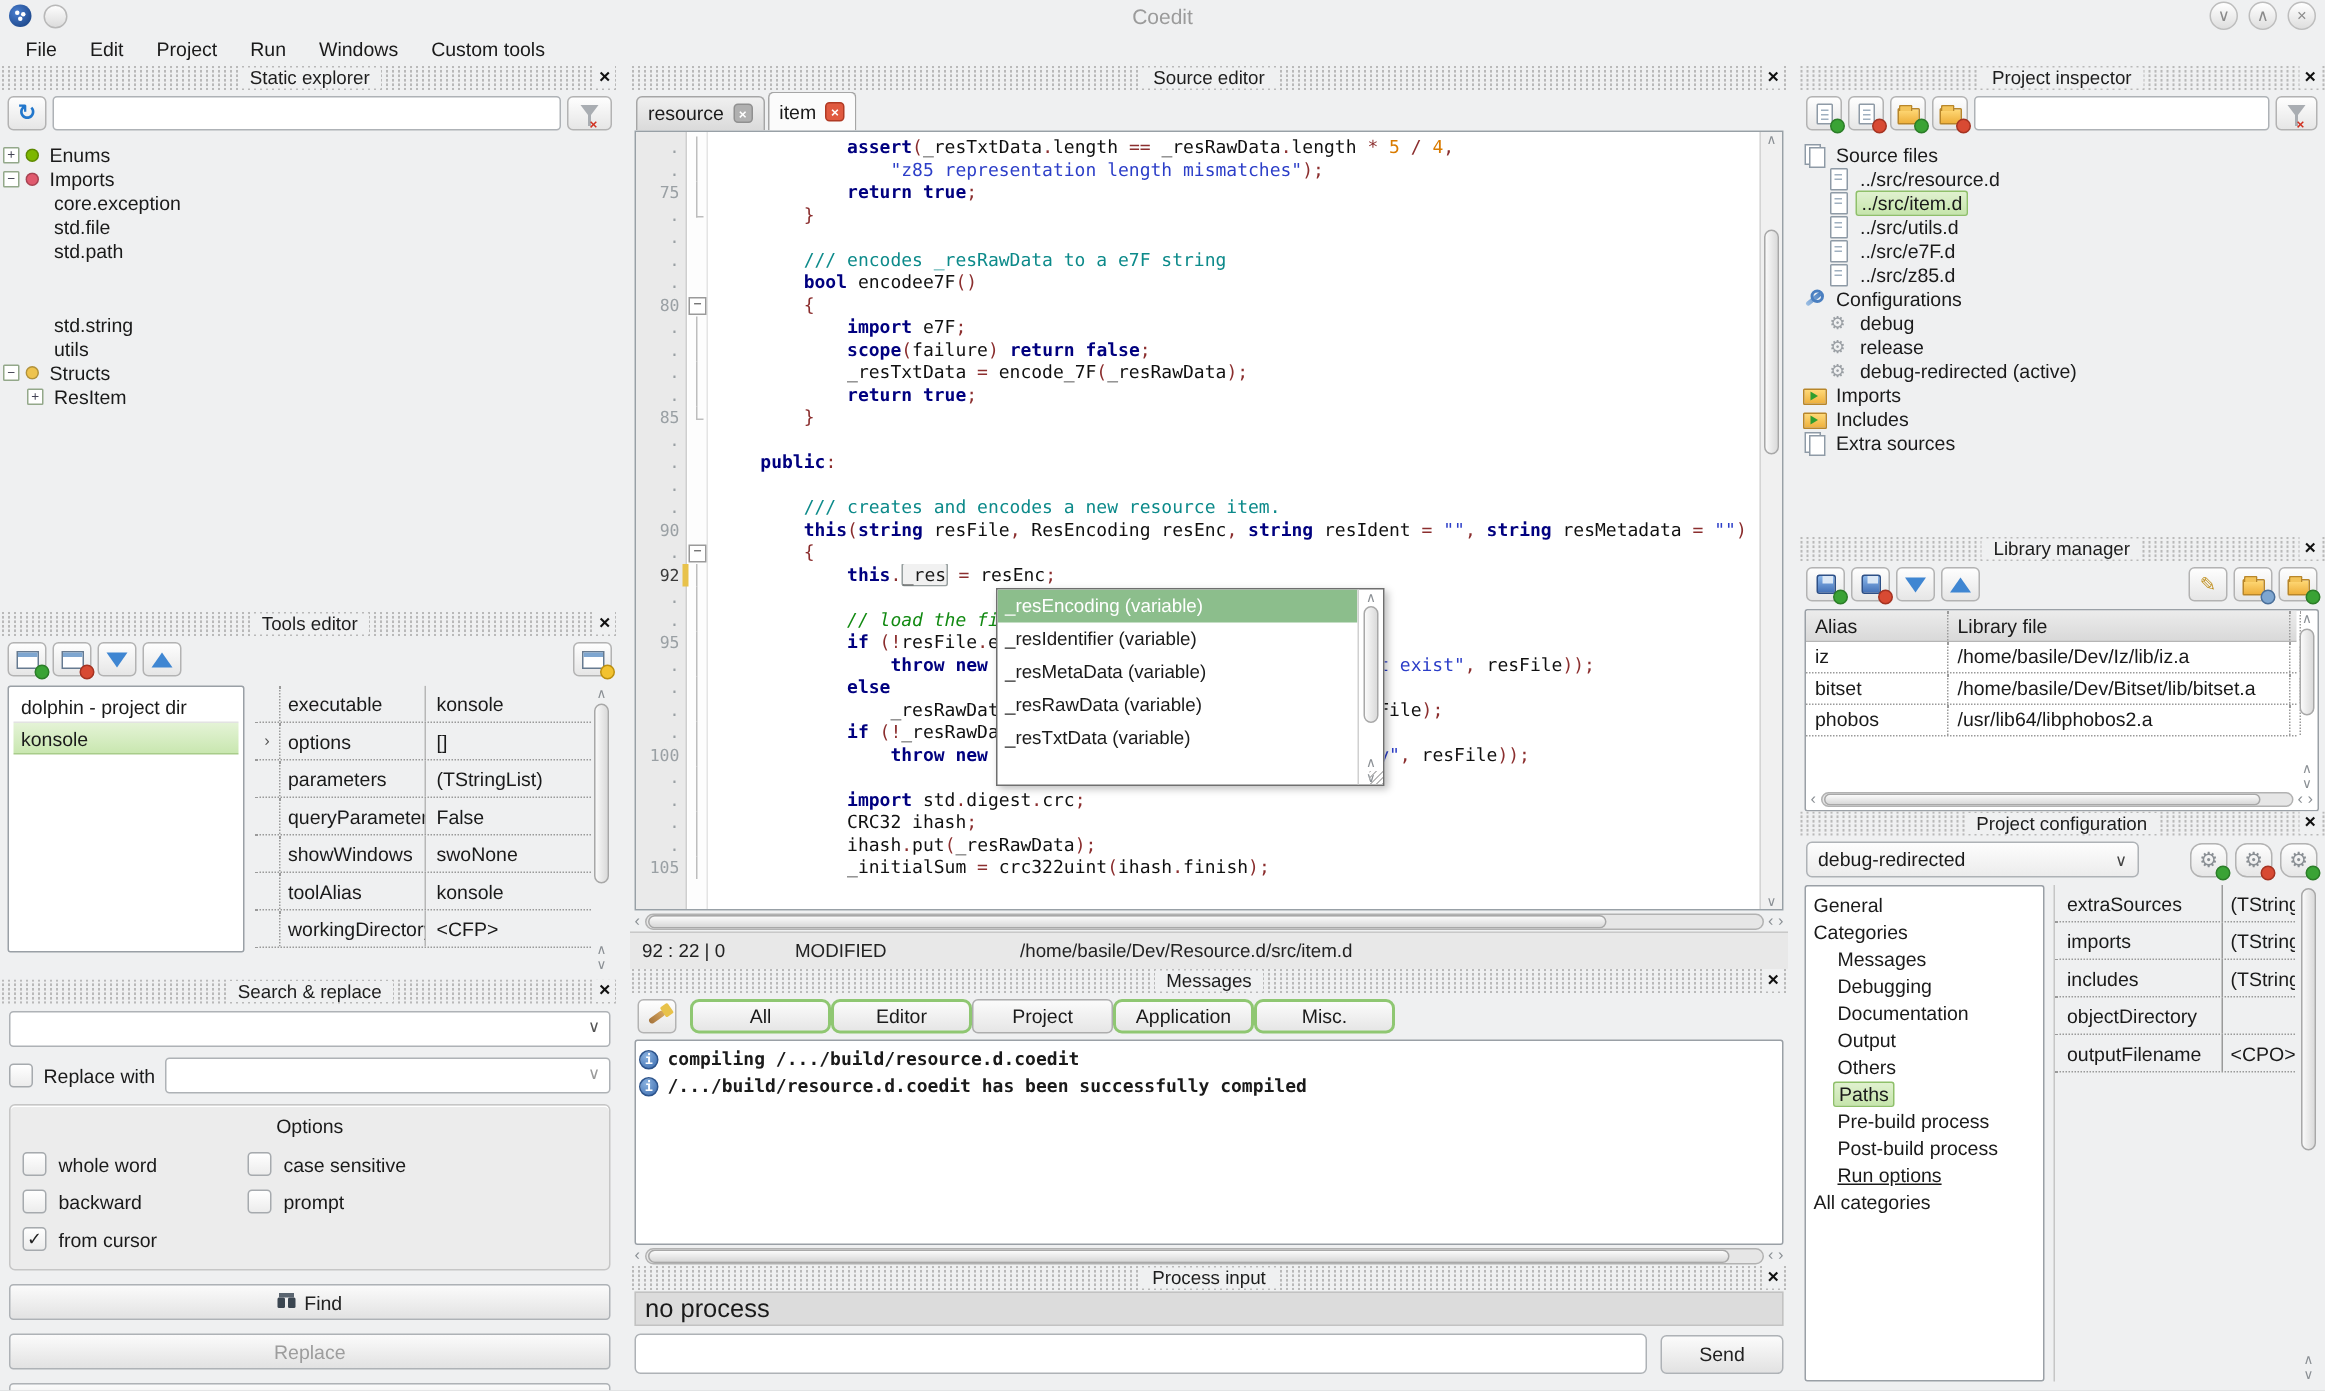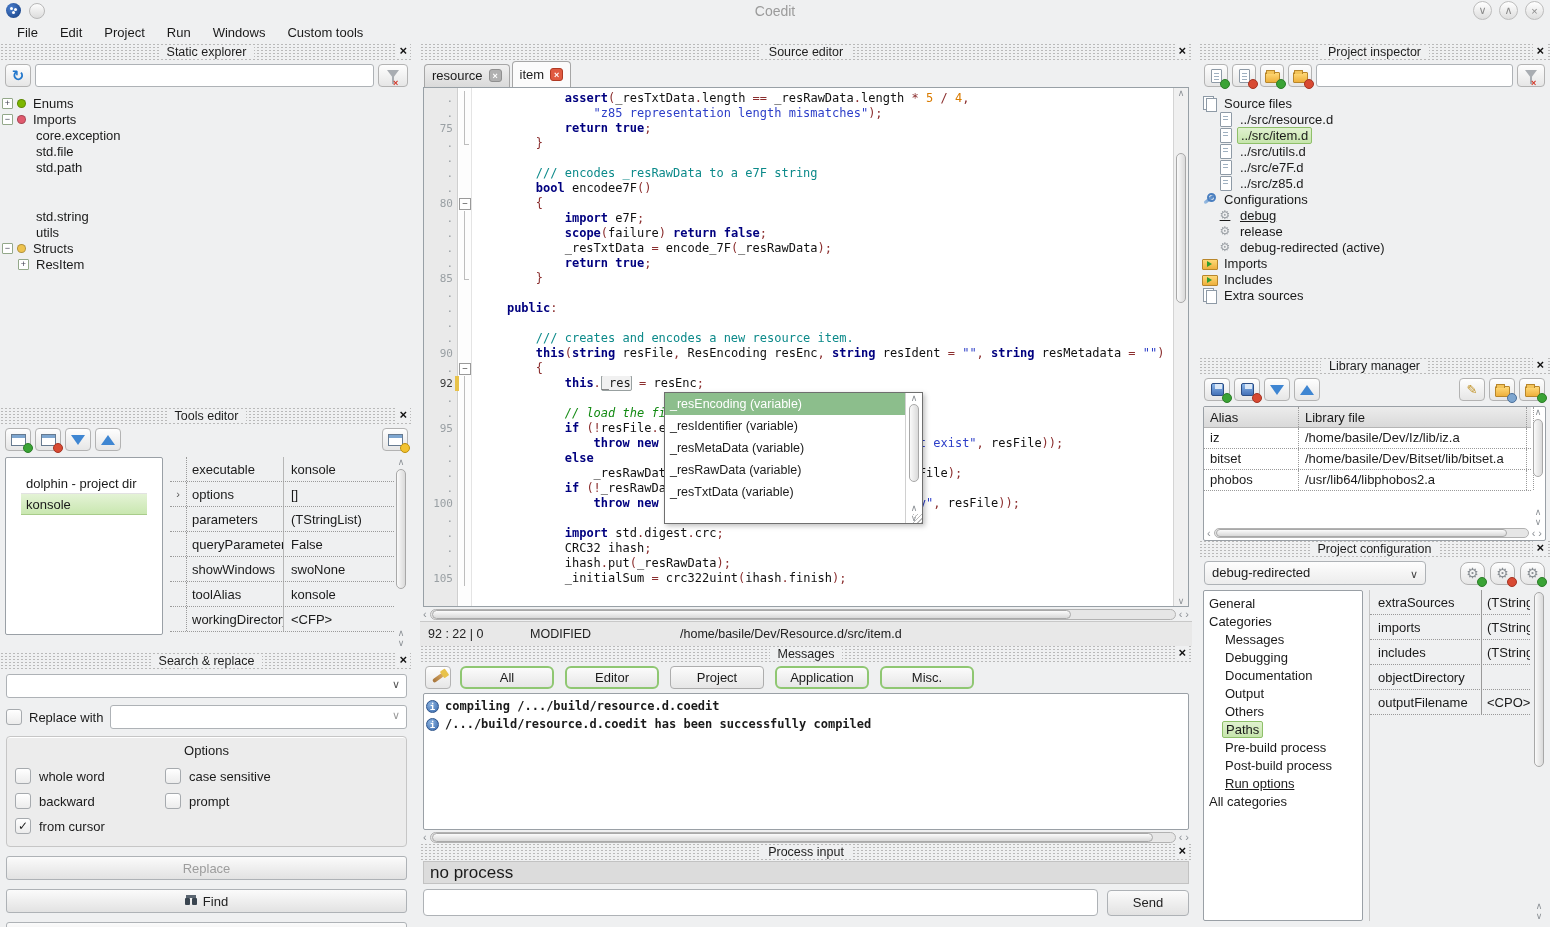--- a/index.html
+++ b/index.html
@@ -87,21 +87,21 @@
   .i-doc::before{content:"";position:absolute;left:3px;top:1px;width:10px;height:13px;background:#fff;border:1px solid #8e9aa6;border-radius:1px}
   .i-doc::after{content:"";position:absolute;left:6px;top:5px;width:5px;height:1px;background:#9fb0c0;box-shadow:0 3px 0 #9fb0c0}
   .i-wrench::before{content:"";position:absolute;left:2px;top:7px;width:12px;height:3px;background:linear-gradient(90deg,#9ec0e4,#4a7fc0);border-radius:2px;transform:rotate(-38deg)}
   .i-wrench::after{content:"";position:absolute;right:1px;top:2px;width:5px;height:5px;border:2px solid #4a7fc0;border-radius:50%;background:transparent}
   .i-gear::before{content:"⚙";font-size:12px;color:#9a9fa4}
   .i-folder::before{content:"";position:absolute;left:1px;top:4px;width:14px;height:9px;background:linear-gradient(#ffd977,#eeb03c);border:1px solid #b8862a;border-radius:1px}
   .i-folder::after{content:"";position:absolute;left:6px;top:6px;width:0;height:0;border-top:3px solid transparent;border-bottom:3px solid transparent;border-left:5px solid #2f9e2f}
   
   .te-body{display:flex;flex:1;padding:2px 5px 5px;gap:7px;overflow:hidden}
   .wbox{background:#fff;border:1px solid #9aa0a6;border-radius:2px}
-  .te-list{width:158px;flex:none;padding:15px;overflow:hidden;height:178px}
+  .te-list{width:158px;flex:none;padding:3px;overflow:hidden;height:178px}
   .te-item{height:21px;line-height:21px;padding:0 5px;border-bottom:1px solid #e2e2e2;white-space:nowrap;overflow:hidden}
   .te-item.sel{background:linear-gradient(#e4f3d6,#c9e7b0);border-bottom:1px solid #a8cc8a}
   .grid{flex:1;position:relative;overflow:hidden}
   .grow{display:flex;height:25px;align-items:center;border-bottom:1px dotted #9a9a9a;overflow:hidden}
   .gmark{width:17px;flex:none;text-align:center;color:#555;font-size:11px;border-right:1px dotted #9a9a9a;align-self:stretch;line-height:25px}
   .gname{width:97px;flex:none;padding-left:5px;white-space:nowrap;overflow:hidden;border-right:1px solid #b7b7b7;align-self:stretch;line-height:25px}
   .gval{flex:1;padding-left:7px;white-space:nowrap;overflow:hidden}
   .vscroll{position:absolute;right:0;top:0;bottom:0;width:14px;display:flex;flex-direction:column;align-items:center;color:#8a8f94;font-size:9px}
   .vthumb{width:10px;border:1px solid #a8a8a8;border-radius:5px;background:linear-gradient(90deg,#fafafa,#dadada)}
   .chev{line-height:10px;flex:none}
@@ -416,26 +416,26 @@
                 <div class="opt">
               <span class="cb"></span>
               <span>prompt</span>
             </div>
                 <div class="opt">
               <span class="cb on">✓</span>
               <span>from cursor</span>
             </div>
               </div>
           </div>
-          <button class="btn sr-btn dis">
-              <span>Replace</span>
-            </button>
           <button class="btn sr-btn">
               <span class="ib b-binoc"></span>
               <span>Find</span>
+            </button>
+          <button class="btn sr-btn dis">
+              <span>Replace</span>
             </button>
           <button class="btn sr-btn dis">
               <span>Replace all</span>
             </button>
         </div>
       </div>
     </div>
 
     <div class="vsplit"></div>
 
@@ -534,21 +534,21 @@
 
       <div class="panel" style="height:198px">
         <div class="phead">
           <span class="cap">Messages</span>
           <span class="px">×</span>
         </div>
         <div class="msg-tbar">
           <span class="tbtn">
               <span class="ib b-brush"></span>
             </span>
-          <span style="display:flex;gap:11px">
+          <span style="display:flex;">
               <span class="fbtn">
                 <span>All</span>
               </span>
               <span class="fbtn">
                 <span>Editor</span>
               </span>
               <span class="fbtn on">
                 <span>Project</span>
               </span>
               <span class="fbtn">
@@ -649,21 +649,21 @@
           <span class="tlabel">../src/e7F.d</span>
         </div>
             <div class="trow" style="margin-left: 16px;">
           <span class="ti i-doc"></span>
           <span class="tlabel">../src/z85.d</span>
         </div>
             <div class="trow" style="margin-left: 0px;">
           <span class="ti i-wrench"></span>
           <span class="tlabel">Configurations</span>
         </div>
-            <div class="trow" style="margin-left: 16px; text-decoration: underline;">
+            <div class="trow" style="margin-left: 16px;">
           <span class="ti i-gear"></span>
           <span class="tlabel">debug</span>
         </div>
             <div class="trow" style="margin-left: 16px;">
           <span class="ti i-gear"></span>
           <span class="tlabel">release</span>
         </div>
             <div class="trow" style="margin-left: 16px;">
           <span class="ti i-gear"></span>
           <span class="tlabel">debug-redirected (active)</span>

